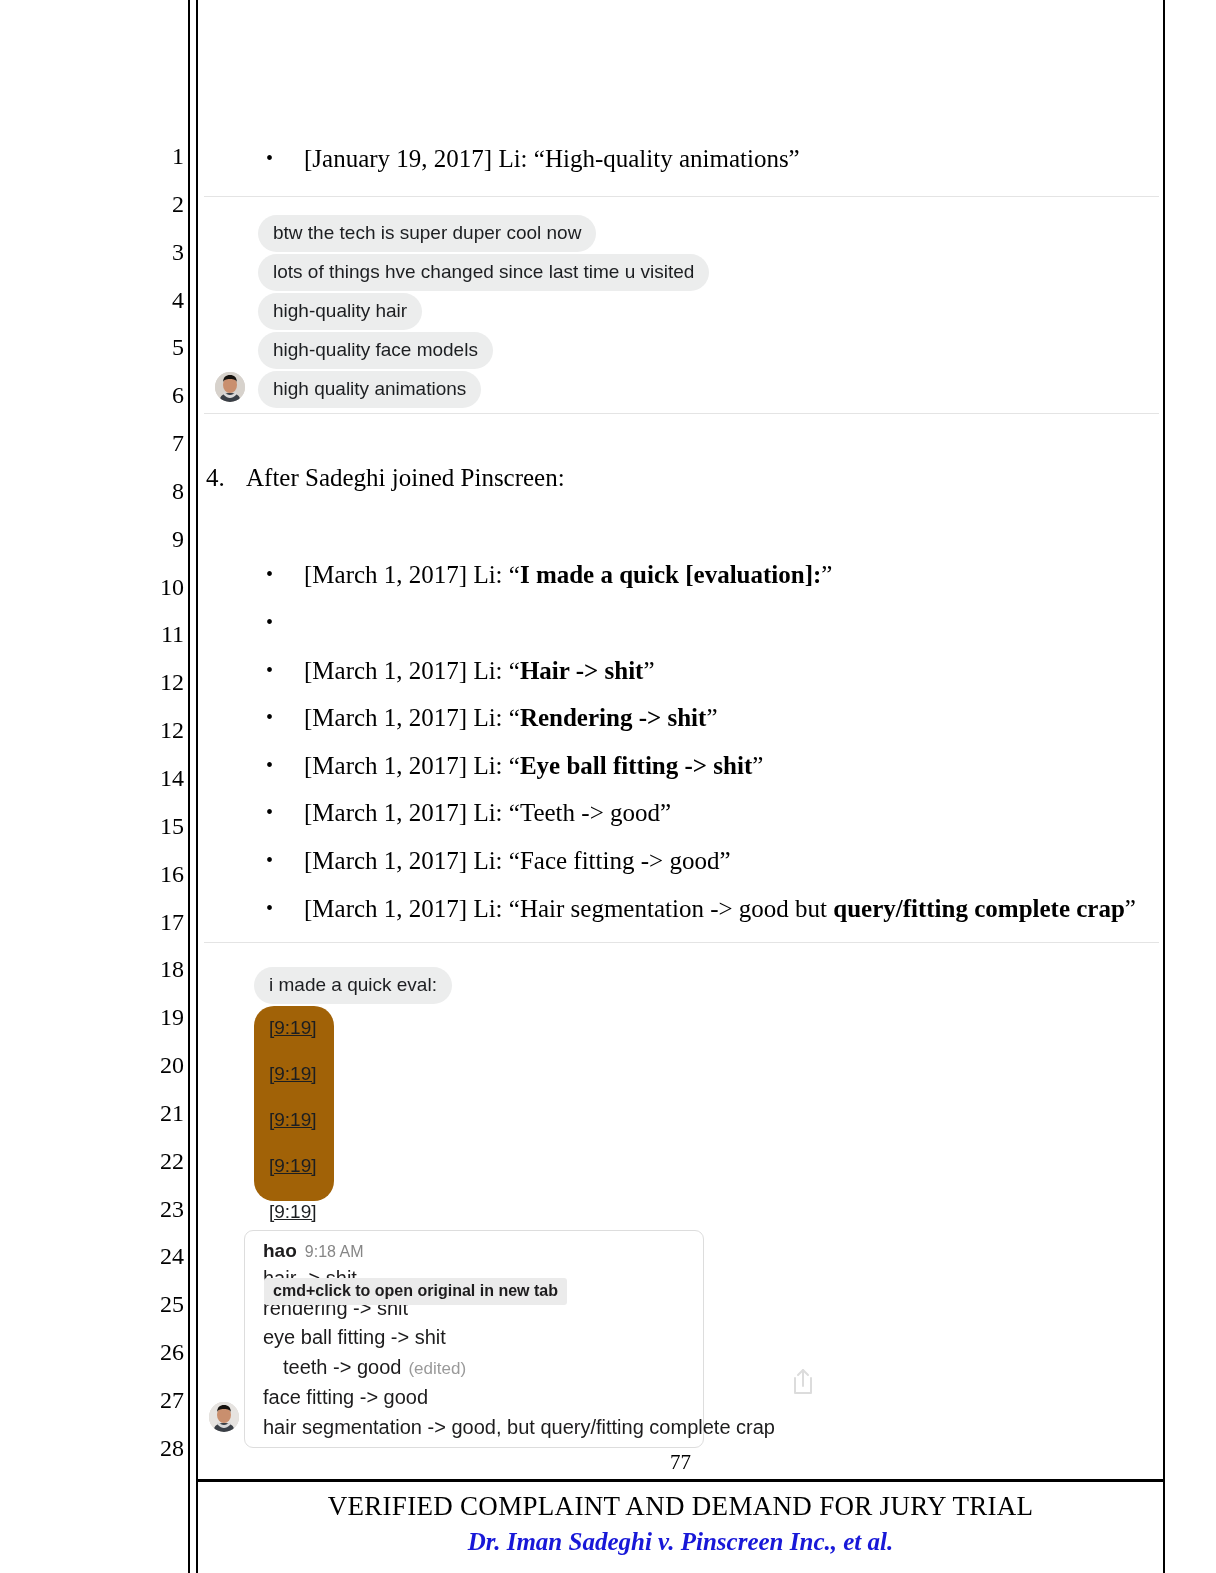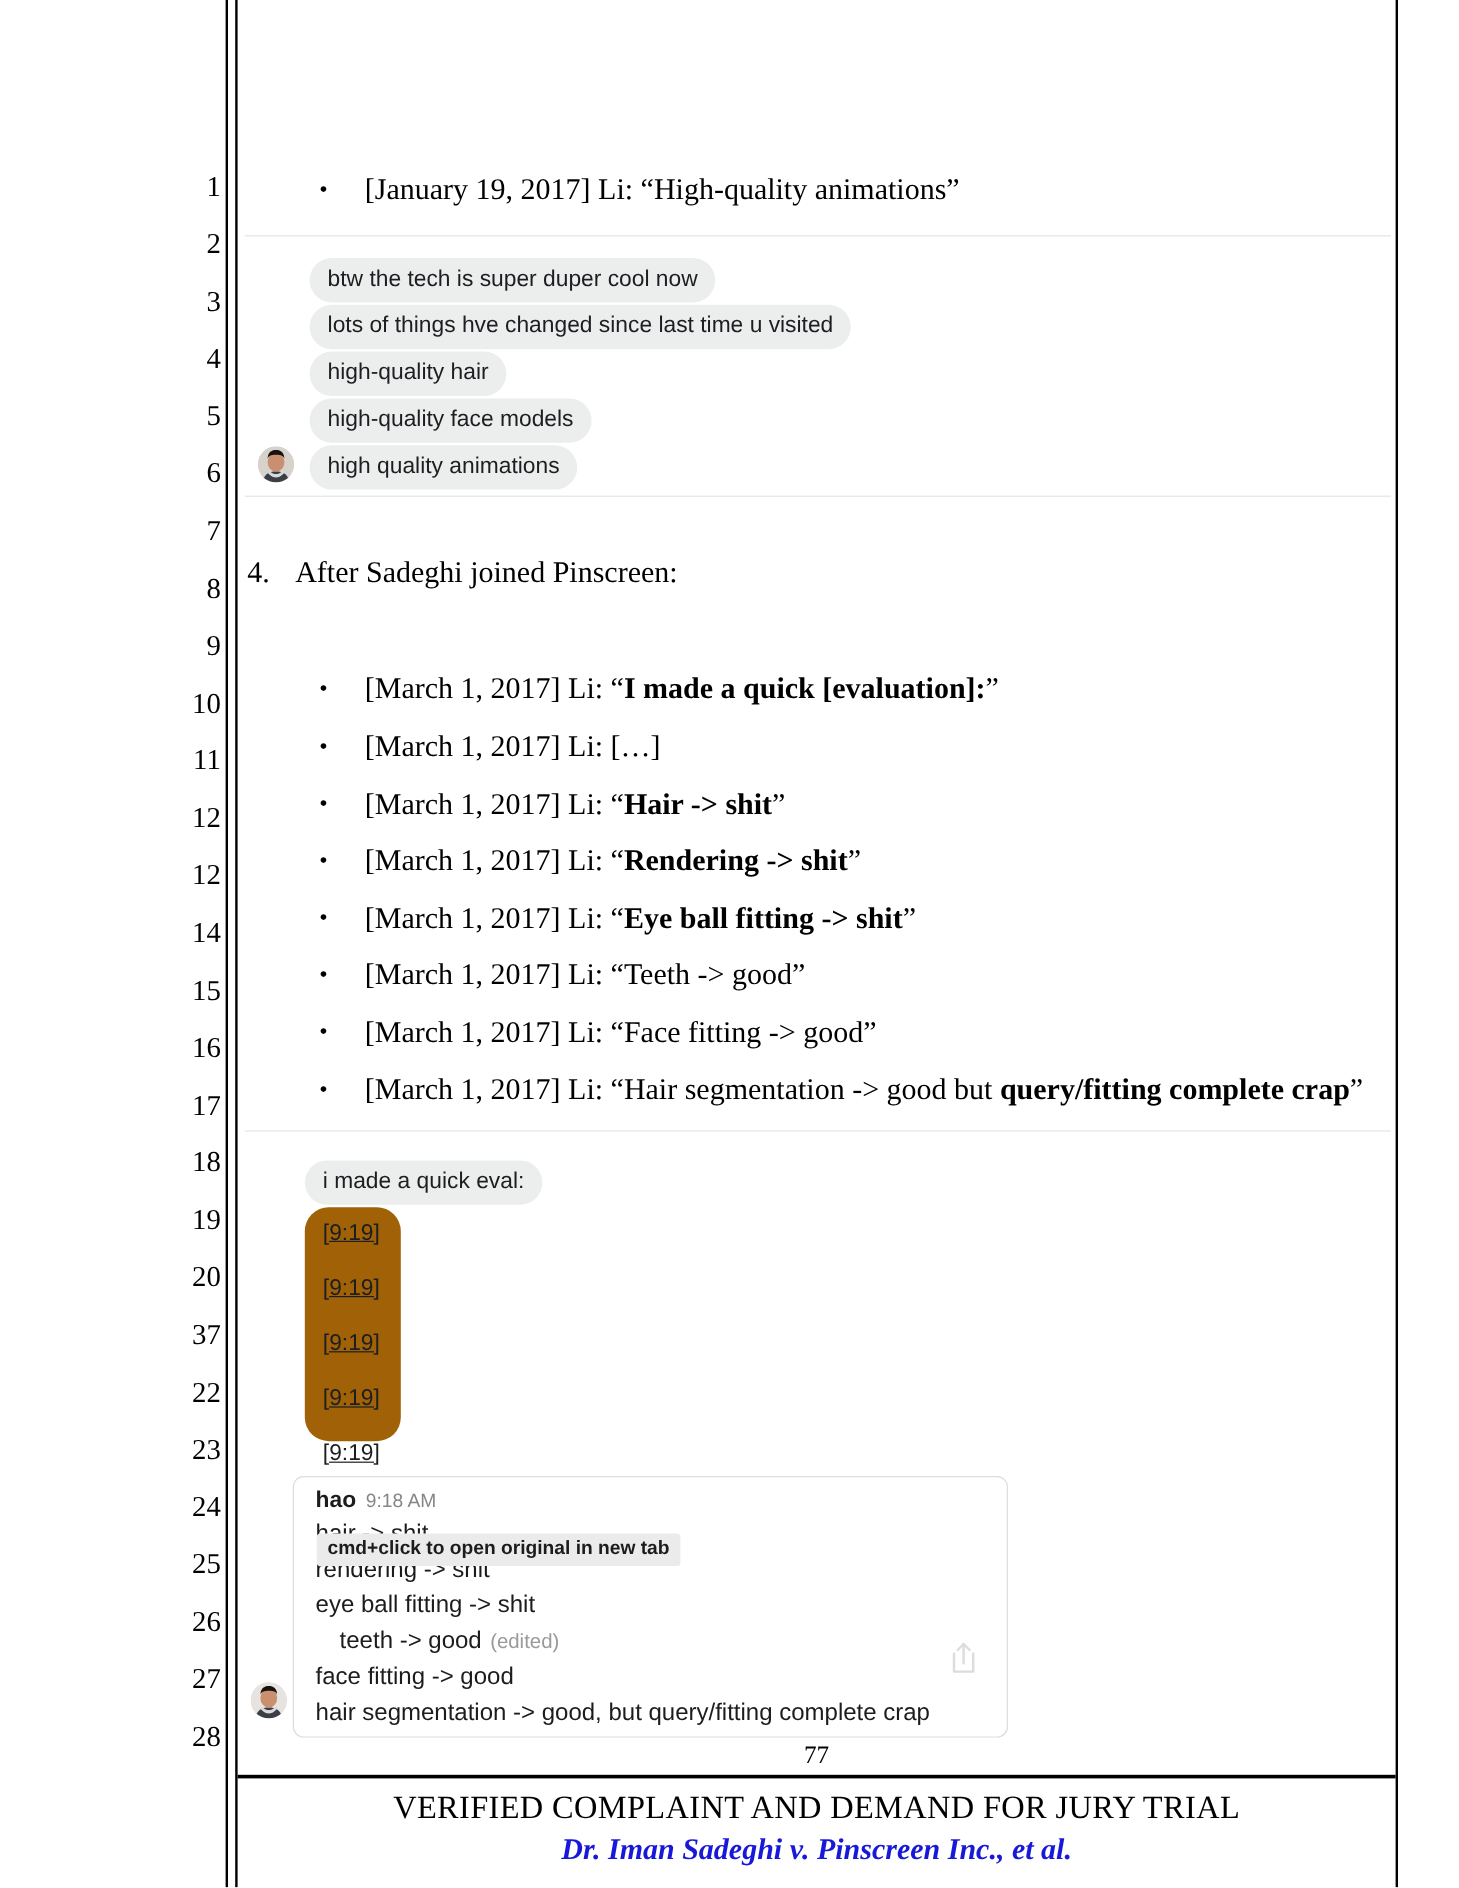--- a/index.html
+++ b/index.html
@@ -264,21 +264,21 @@
     <div>11</div>
     <div>12</div>
     <div>12</div>
     <div>14</div>
     <div>15</div>
     <div>16</div>
     <div>17</div>
     <div>18</div>
     <div>19</div>
     <div>20</div>
-    <div>37</div>
+    <div>21</div>
     <div>22</div>
     <div>23</div>
     <div>24</div>
     <div>25</div>
     <div>26</div>
     <div>27</div>
     <div>28</div>
   </div>
 
   <div id="content">
@@ -325,21 +325,20 @@
     </div>
 
 
     <div class="bullet-row" style="left:62px; top:559px;">
       <span class="bullet-dot">•</span>
       <span class="bullet-text"><span>[March 1, 2017] Li: “</span><b class="strong">I made a quick [evaluation]:</b><span>”</span></span>
     </div>
 
     <div class="bullet-row" style="left:62px; top:607px;">
       <span class="bullet-dot">•</span>
-      <span class="bullet-text"><span>[March 1, 2017] Li: […]</span><b class="strong"></b><span></span></span>
     </div>
 
     <div class="bullet-row" style="left:62px; top:655px;">
       <span class="bullet-dot">•</span>
       <span class="bullet-text"><span>[March 1, 2017] Li: “</span><b class="strong">Hair -&gt; shit</b><span>”</span></span>
     </div>
 
     <div class="bullet-row" style="left:62px; top:702px;">
       <span class="bullet-dot">•</span>
       <span class="bullet-text"><span>[March 1, 2017] Li: “</span><b class="strong">Rendering -&gt; shit</b><span>”</span></span>
@@ -376,21 +375,21 @@
         <span class="ts-link" style="top:11px;">[9:19]</span>
         <span class="ts-link" style="top:57px;">[9:19]</span>
         <span class="ts-link" style="top:103px;">[9:19]</span>
         <span class="ts-link" style="top:149px;">[9:19]</span>
         <span class="ts-link" style="top:195px;">[9:19]</span>
       </div>
     </div>
 
     <div class="shot" style="left:0px; top:1230px; width:955px; height:215px;">
 
-      <div class="slack-card" style="left:40px; top:0px; width:596px; height:218px;">
+      <div class="slack-card" style="left:40px; top:0px; width:460px; height:218px;">
         <div class="slack-head">
           <span class="slack-user">hao</span><span class="slack-time">9:18 AM</span>
         </div>
 
         <div class="slack-line" style="top:36px;">hair -&gt; shit</div>
         <div class="slack-line" style="top:66px;">rendering -&gt; shit</div>
         <div class="slack-line" style="top:95px;">eye ball fitting -&gt; shit</div>
         <div class="slack-line" style="top:125px;margin-left:20px;"><span>teeth -&gt; good</span><span class="slack-edited">(edited)</span></div>
         <div class="slack-line" style="top:155px;">face fitting -&gt; good</div>
         <div class="slack-line" style="top:185px;">hair segmentation -&gt; good, but query/fitting complete crap</div>

